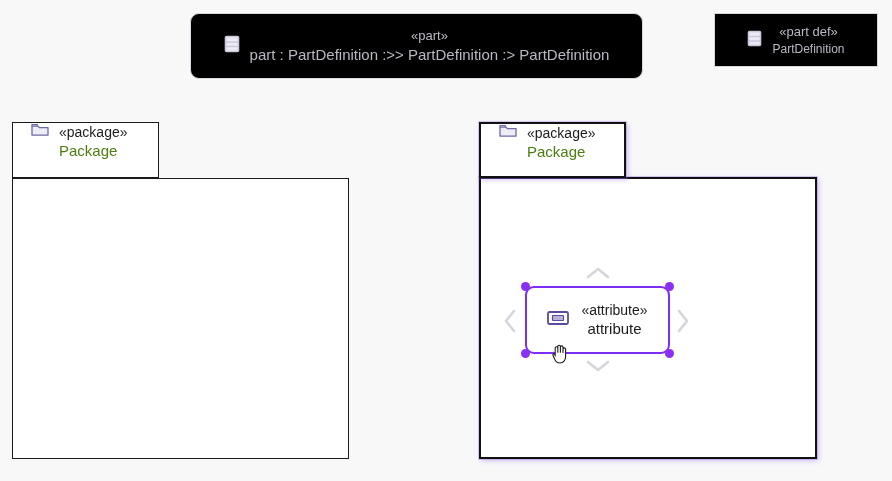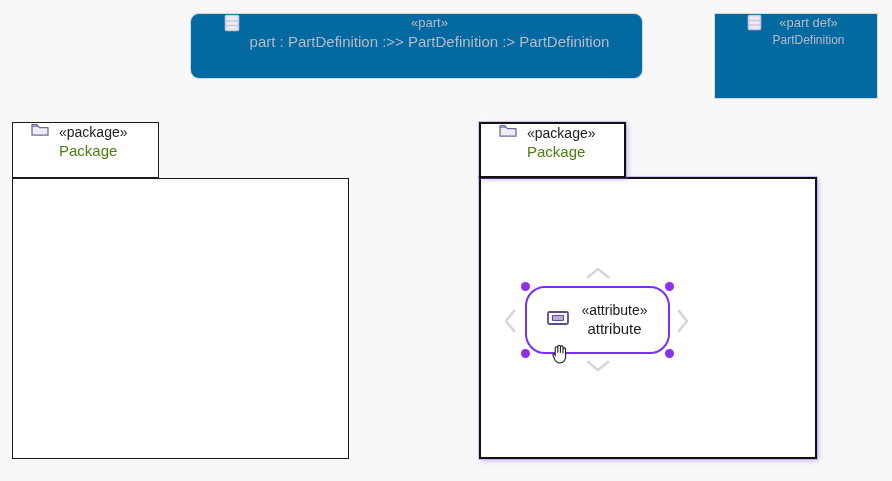--- a/index.html
+++ b/index.html
@@ -20,22 +20,23 @@
     width: 892px;
     height: 481px;
   }
 
   
   .abs { position: absolute; box-sizing: border-box; }
 
   
   .ghost {
     display: flex;
+    align-items: center;
     justify-content: center;
-    background: #0369a1;
+    background: #000000;
     border: 1px solid #d7d7dd;
     color: #b9b9c4;
   }
   .ghost.rounded { border-radius: 9px; }
   .ghost .g-icon {
     flex: 0 0 auto;
     margin-right: 10px;
     display: block;
   }
   .ghost .g-text {
@@ -73,21 +74,21 @@
   .pkg-tab.selected, .pkg-body.selected {
     border: 2px solid #111111;
     box-shadow: 0 0 0 1px rgba(138,92,224,0.30),
                 2px 2px 5px rgba(138,92,224,0.35);
   }
 
   
   .attr-node {
     background: #ffffff;
     border: 2px solid #7b2ff2;
-    border-radius: 20px;
+    border-radius: 9px;
     display: flex;
     align-items: center;
     justify-content: center;
     z-index: 6;
   }
   .attr-node .a-icon { flex: 0 0 auto; margin-right: 12px; }
   .attr-node .a-text { line-height: 1.3; text-align: center; }
   .attr-node .a-stereo { display: block; font-size: 14px; color: #1b1b1b; }
   .attr-node .a-name   { display: block; font-size: 15px; color: #1b1b1b; }
 
@@ -118,21 +119,21 @@
         <line x1="1.5" y1="7" x2="14.5" y2="7" stroke="#c9c7d8" stroke-width="1.4"></line>
         <line x1="1.5" y1="11.5" x2="14.5" y2="11.5" stroke="#c9c7d8" stroke-width="1.4"></line>
       </svg>
     </span>
     <span class="g-text">
       <span class="g-stereo">«part»</span>
       <span class="g-name">part : PartDefinition :&gt;&gt; PartDefinition :&gt; PartDefinition</span>
     </span>
   </div>
 
-  <div class="abs ghost partdef" style="left:714px; top:13px; width:164px; height:86px;">
+  <div class="abs ghost partdef" style="left:714px; top:13px; width:164px; height:54px;">
     <span class="g-icon">
       <svg width="15" height="17" viewBox="0 0 15 17">
         <rect x="1.5" y="1.5" width="12" height="14" rx="1" fill="#eceaf4" stroke="#c9c7d8" stroke-width="1.6"></rect>
         <line x1="1.5" y1="6.5" x2="13.5" y2="6.5" stroke="#c9c7d8" stroke-width="1.4"></line>
         <line x1="1.5" y1="11" x2="13.5" y2="11" stroke="#c9c7d8" stroke-width="1.4"></line>
       </svg>
     </span>
     <span class="g-text">
       <span class="g-stereo">«part def»</span>
       <span class="g-name">PartDefinition</span>

